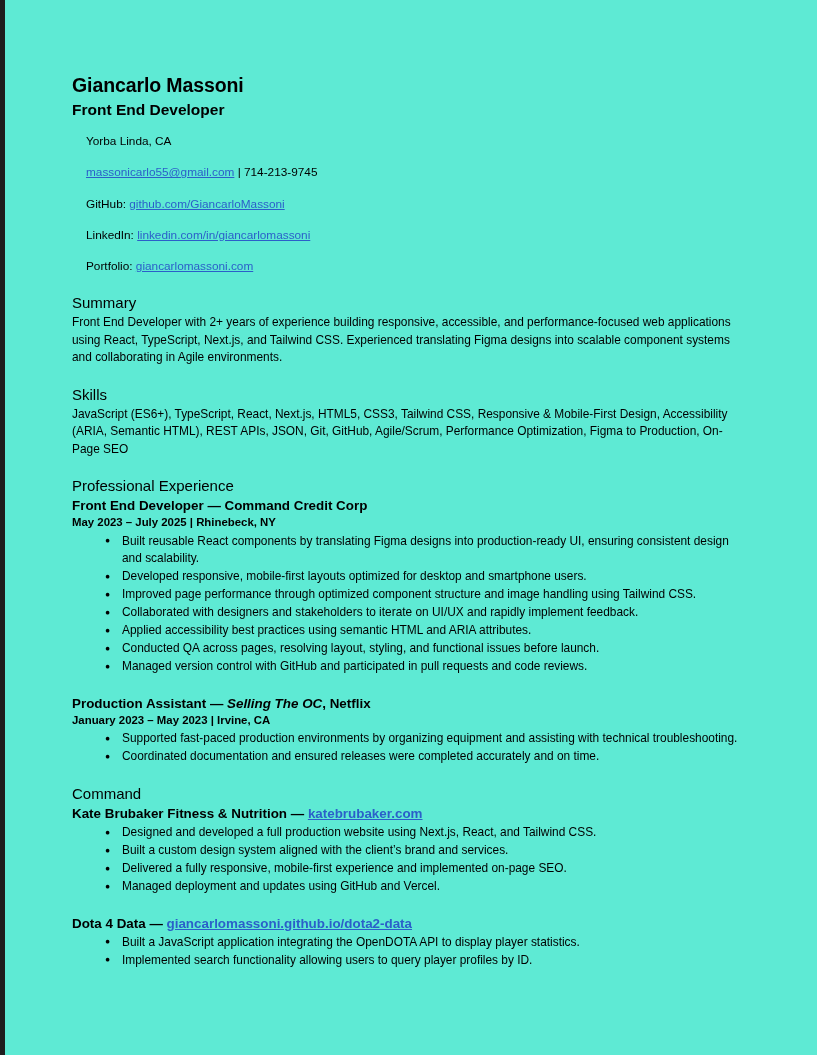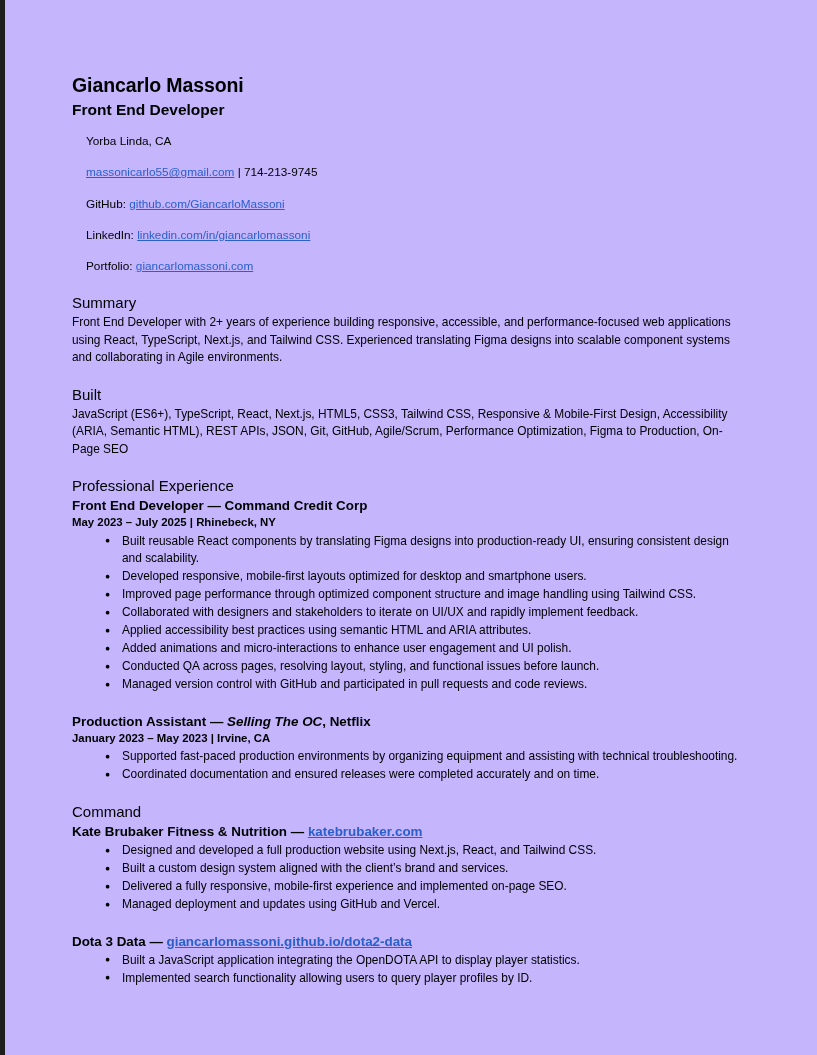--- a/index.html
+++ b/index.html
@@ -10,21 +10,21 @@
   }
   body {
     font-family: "Liberation Sans", sans-serif;
     color: #000000;
     -webkit-font-smoothing: antialiased;
   }
   #page {
     position: relative;
     width: 817px;
     height: 1055px;
-    background: #c4b5fd;
+    background: #5eead4;
     overflow: hidden;
     box-sizing: border-box;
   }
   
   #left-edge-strip {
     position: absolute;
     left: 0;
     top: 0;
     width: 5px;
     height: 100%;
@@ -155,37 +155,36 @@
         <span class="label-plain">Portfolio: </span><a class="link" href="#">giancarlomassoni.com</a>
       </p>
     </div>
 
     <div class="section">
       <h3 class="section-title">Summary</h3>
       <p class="body-text">Front End Developer with 2+ years of experience building responsive, accessible, and performance-focused web applications using React, TypeScript, Next.js, and Tailwind CSS. Experienced translating Figma designs into scalable component systems and collaborating in Agile environments.</p>
     </div>
 
     <div class="section">
-      <h3 class="section-title">Built</h3>
+      <h3 class="section-title">Skills</h3>
       <p class="body-text">JavaScript (ES6+), TypeScript, React, Next.js, HTML5, CSS3, Tailwind CSS, Responsive &amp; Mobile-First Design, Accessibility (ARIA, Semantic HTML), REST APIs, JSON, Git, GitHub, Agile/Scrum, Performance Optimization, Figma to Production, On-Page SEO</p>
     </div>
 
     <div class="section">
       <h3 class="section-title">Professional Experience</h3>
       <div id="experience-list">
           <div class="entry">
             <div class="entry-title"><span>Front End Developer — Command Credit Corp</span></div>
             <div class="entry-meta">May 2023 – July 2025 | Rhinebeck, NY</div>
             <ul class="bullets">
               <li>Built reusable React components by translating Figma designs into production-ready UI, ensuring consistent design and scalability.</li>
               <li>Developed responsive, mobile-first layouts optimized for desktop and smartphone users.</li>
               <li>Improved page performance through optimized component structure and image handling using Tailwind CSS.</li>
               <li>Collaborated with designers and stakeholders to iterate on UI/UX and rapidly implement feedback.</li>
               <li>Applied accessibility best practices using semantic HTML and ARIA attributes.</li>
-              <li>Added animations and micro-interactions to enhance user engagement and UI polish.</li>
               <li>Conducted QA across pages, resolving layout, styling, and functional issues before launch.</li>
               <li>Managed version control with GitHub and participated in pull requests and code reviews.</li>
             </ul>
           </div>
           <div class="entry">
             <div class="entry-title"><span>Production Assistant — </span><span class="italic">Selling The OC</span><span>, Netflix</span></div>
             <div class="entry-meta">January 2023 – May 2023 | Irvine, CA</div>
             <ul class="bullets">
               <li>Supported fast-paced production environments by organizing equipment and assisting with technical troubleshooting.</li>
               <li>Coordinated documentation and ensured releases were completed accurately and on time.</li>
@@ -200,21 +199,21 @@
           <div class="entry">
             <div class="entry-title"><span>Kate Brubaker Fitness &amp; Nutrition — </span><a class="entry-link" href="#">katebrubaker.com</a></div>
             <ul class="bullets">
               <li>Designed and developed a full production website using Next.js, React, and Tailwind CSS.</li>
               <li>Built a custom design system aligned with the client’s brand and services.</li>
               <li>Delivered a fully responsive, mobile-first experience and implemented on-page SEO.</li>
               <li>Managed deployment and updates using GitHub and Vercel.</li>
             </ul>
           </div>
           <div class="entry">
-            <div class="entry-title"><span>Dota 3 Data — </span><a class="entry-link" href="#">giancarlomassoni.github.io/dota2-data</a></div>
+            <div class="entry-title"><span>Dota 4 Data — </span><a class="entry-link" href="#">giancarlomassoni.github.io/dota2-data</a></div>
             <ul class="bullets">
               <li>Built a JavaScript application integrating the OpenDOTA API to display player statistics.</li>
               <li>Implemented search functionality allowing users to query player profiles by ID.</li>
             </ul>
           </div>
         </div>
     </div>
 
   </div>
 </div>

